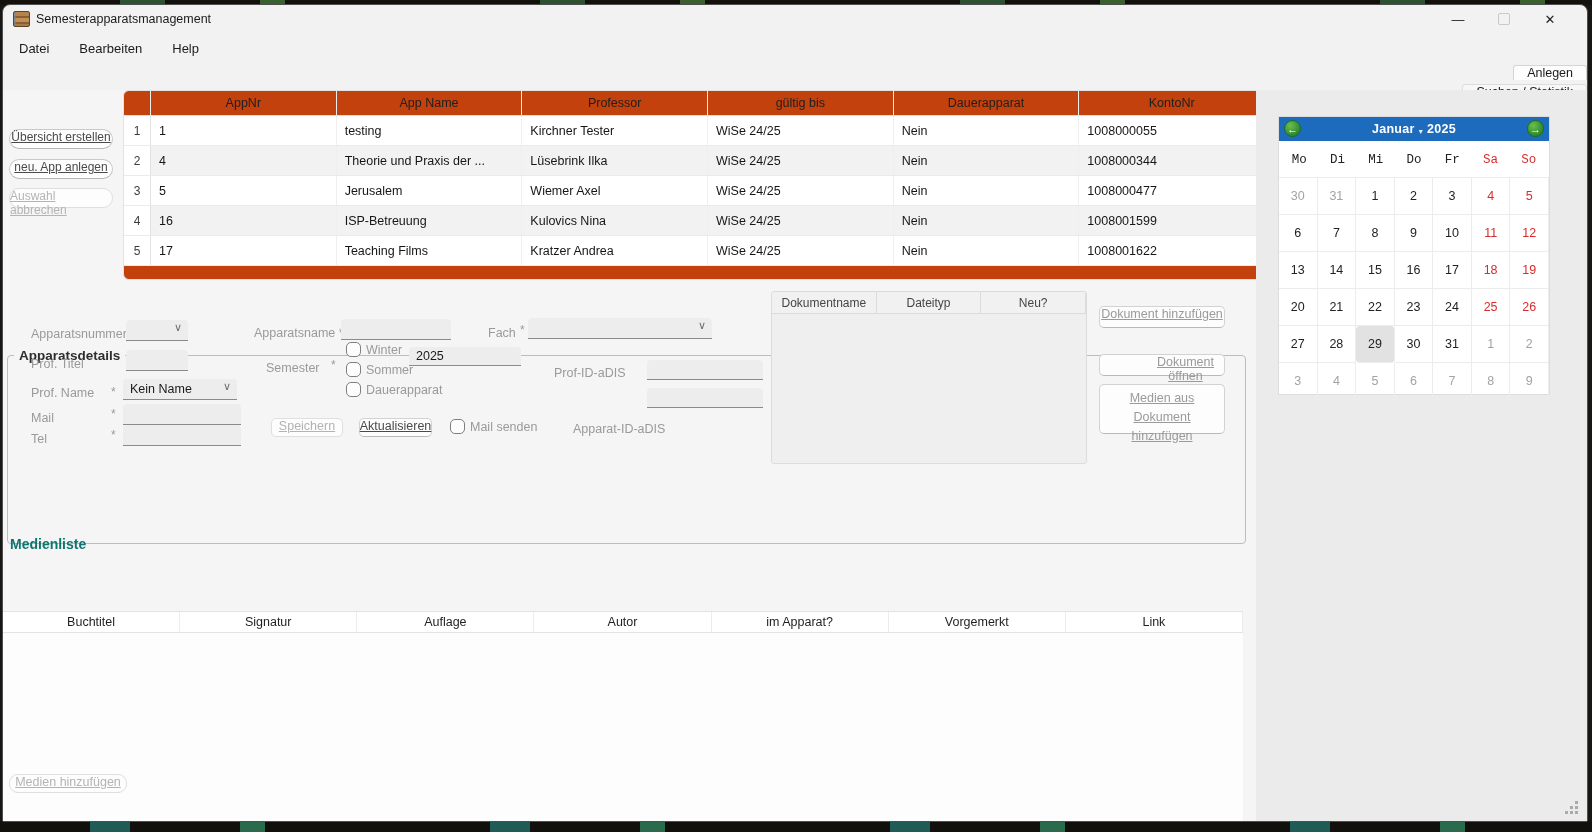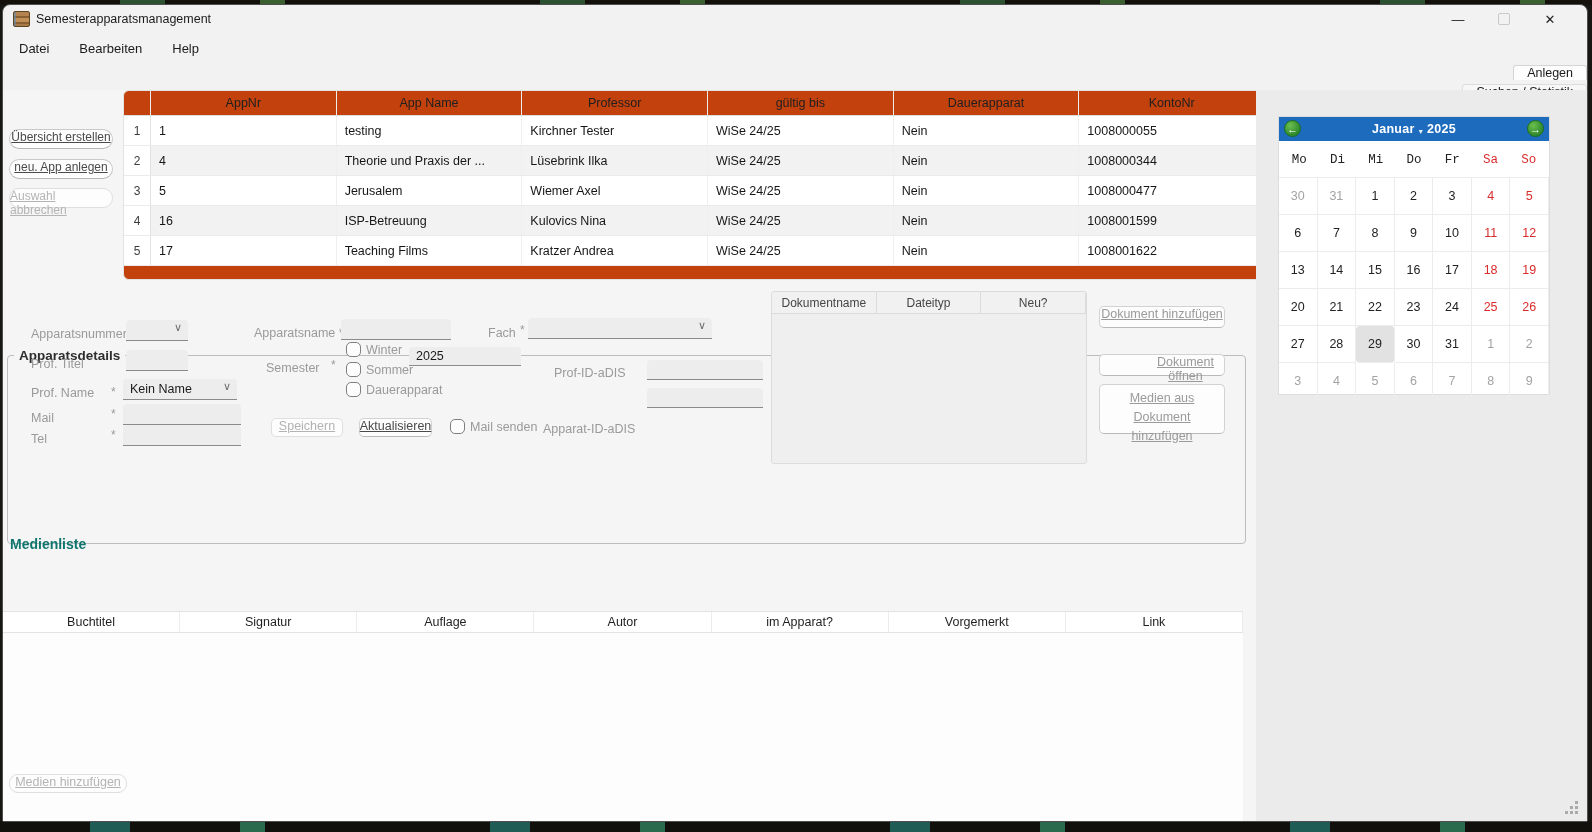--- a/index.html
+++ b/index.html
@@ -255,21 +255,21 @@
       <div class="radio" style="left:343px;top:252px;"></div>
       <div class="rlabel" style="left:363px;top:253px;">Winter</div>
       <div class="radio" style="left:343px;top:272px;"></div>
       <div class="rlabel" style="left:363px;top:273px;">Sommer</div>
       <div class="radio" style="left:343px;top:292px;"></div>
       <div class="rlabel" style="left:363px;top:293px;">Dauerapparat</div>
       <input class="tfield" style="left: 406px; top: 257px; width: 112px; height: 19px;" value="2025">
 
       <div class="flabel" style="left:551px;top:276px;">Prof-ID-aDIS</div>
       <input class="tfield" style="left: 644px; top: 270px; width: 116px; height: 20px;">
-      <div class="flabel" style="left:540px;top:304px;margin-top:28px;">Apparat-ID-aDIS</div>
+      <div class="flabel" style="left:570px;top:304px;margin-top:28px;">Apparat-ID-aDIS</div>
       <input class="tfield" style="left: 644px; top: 298px; width: 116px; height: 20px;">
 
       <div class="btn disabled" style="left:268px;top:328px;width:72px;height:19px;">
           <span>Speichern</span>
         </div>
       <div class="btn" style="left:356px;top:328px;width:73px;height:19px;color:#4a4a4a;">
           <span>Aktualisieren</span>
         </div>
       <div class="radio" style="left:447px;top:329px;"></div>
       <div class="rlabel" style="left:467px;top:330px;">Mail senden</div>

